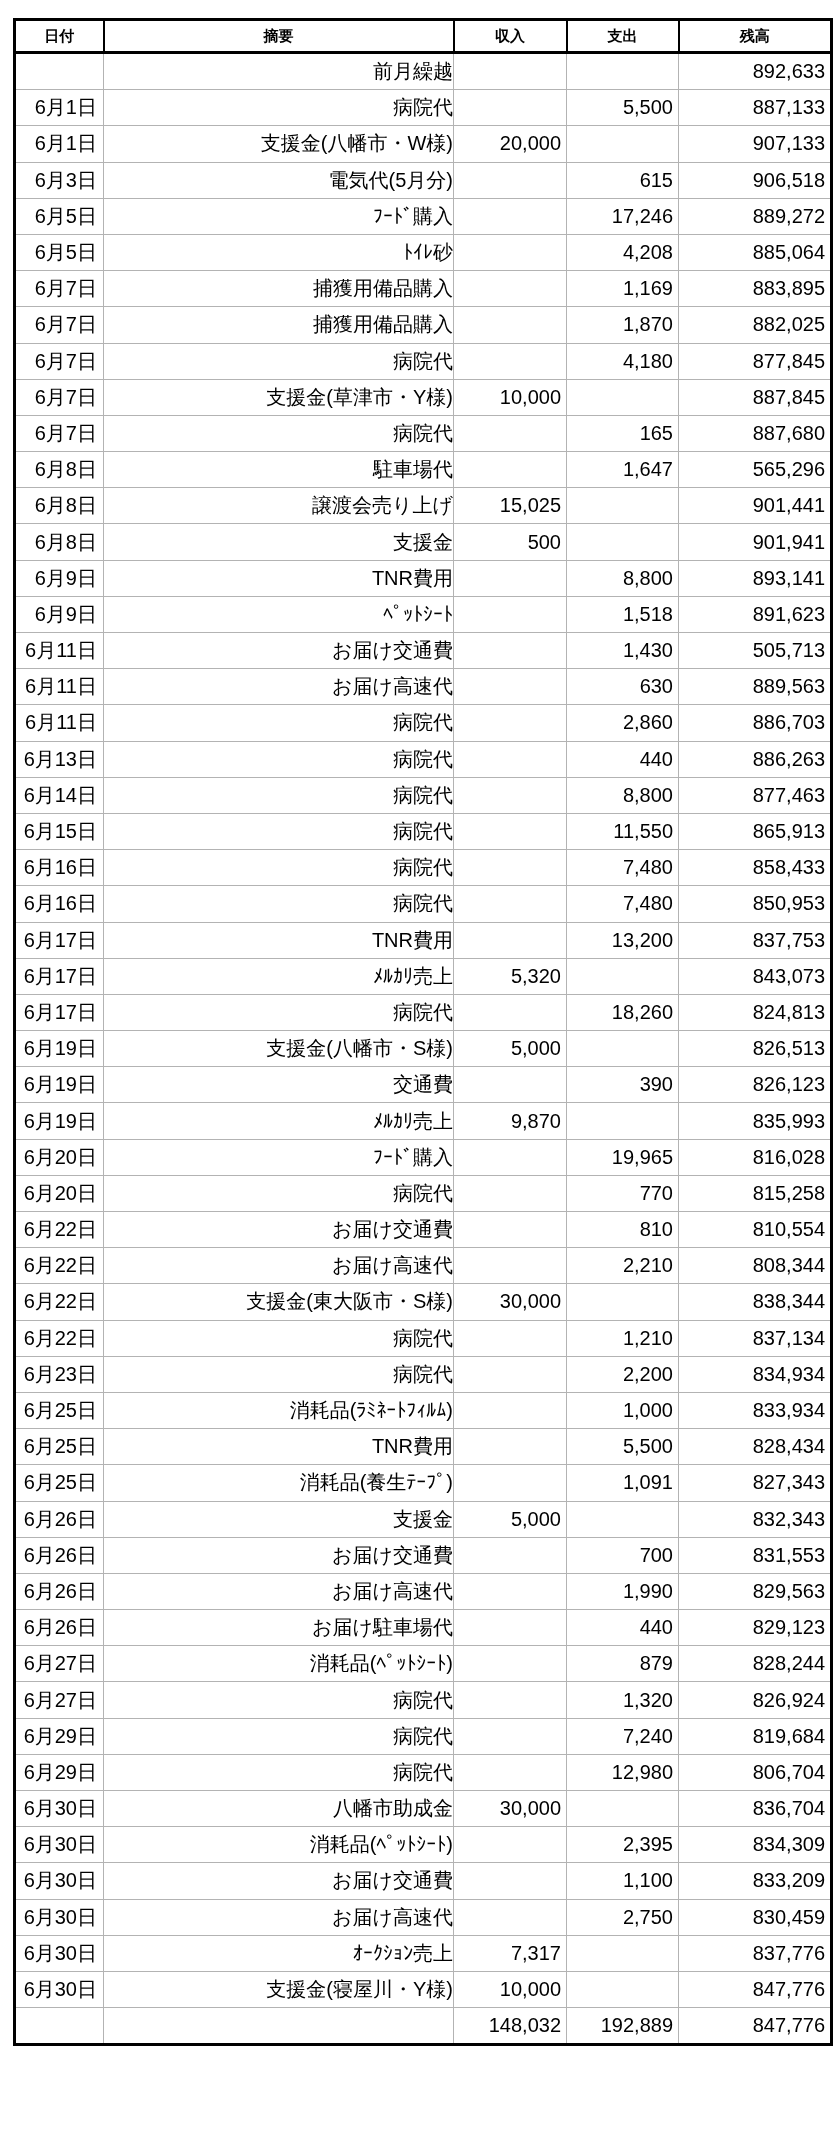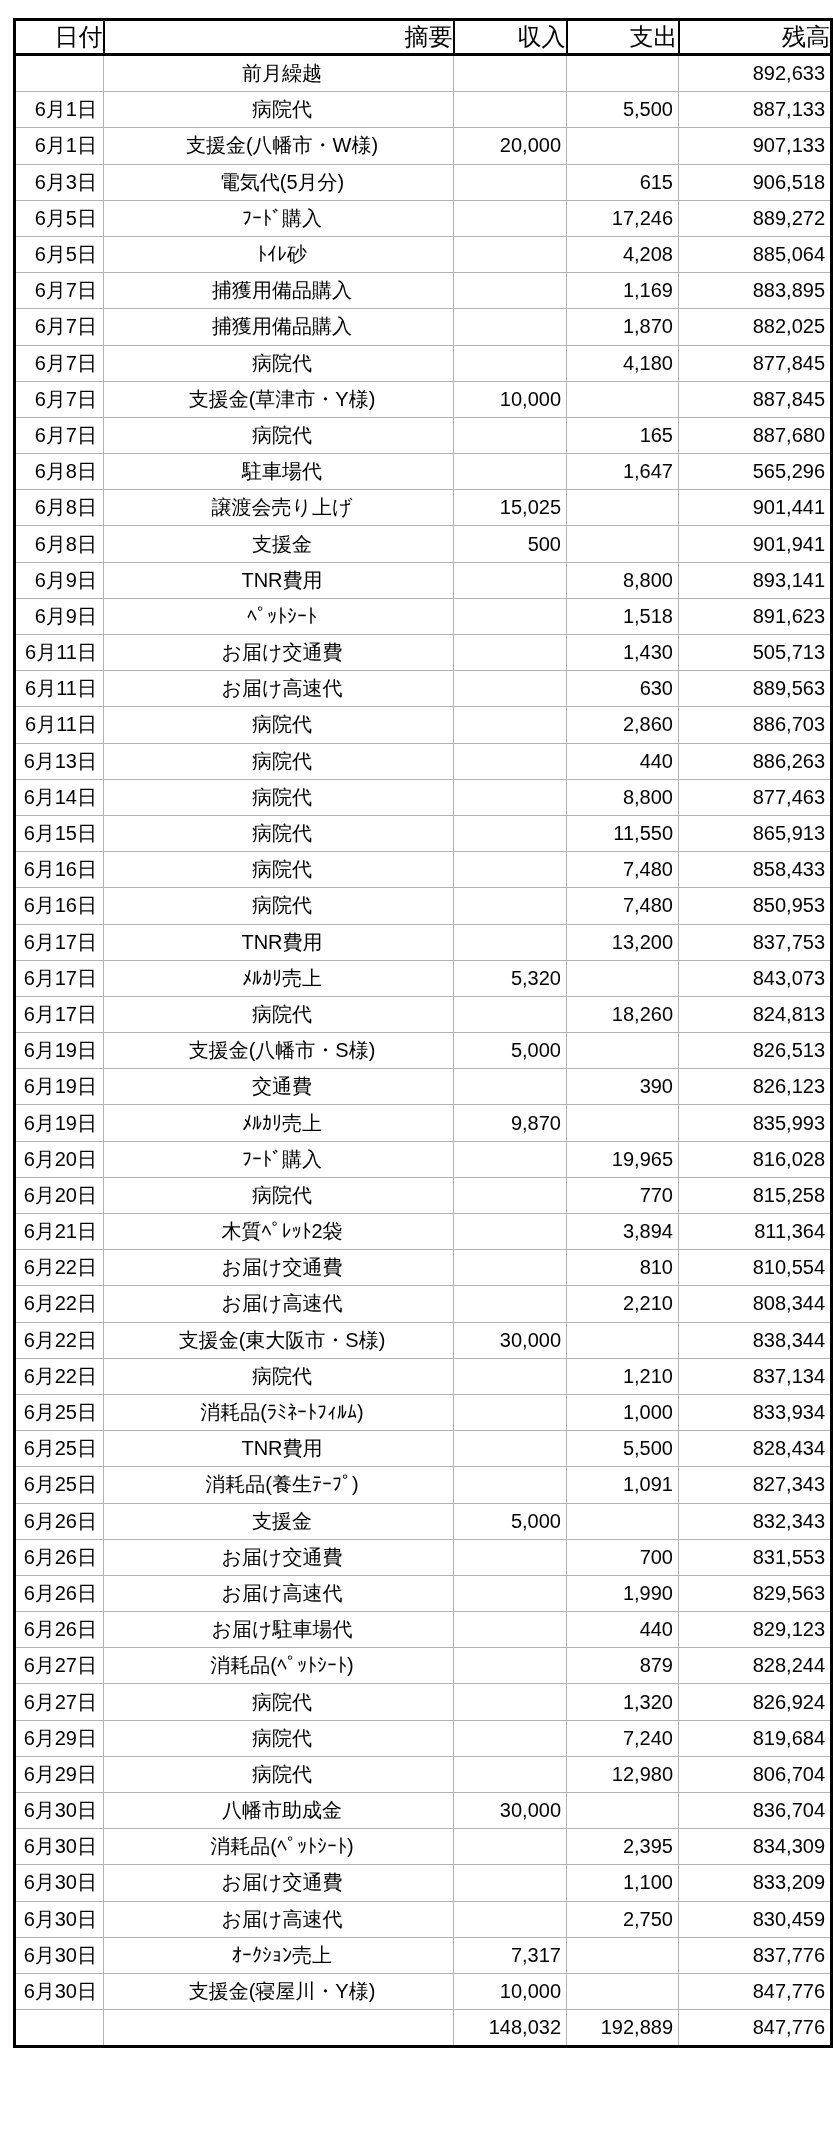--- a/index.html
+++ b/index.html
@@ -32,38 +32,38 @@
   col.c-date    { width: 89px; }
   col.c-desc    { width: 350px; }
   col.c-income  { width: 113px; }
   col.c-expense { width: 112px; }
   col.c-balance { width: 153px; }
 
   thead th {
     border: 2px solid #000000;
     border-bottom: 3px solid #000000;
     height: 30px;
-    font-size: 24px;
-    font-weight: 400;
-    text-align: right;
+    font-size: 15px;
+    font-weight: 700;
+    text-align: center;
     vertical-align: middle;
     padding: 0;
     white-space: nowrap;
   }
   tbody td {
     border: 1px solid #b3b3b3;
     height: 35.2px;
     font-size: 20px;
     vertical-align: middle;
     padding: 0;
     white-space: nowrap;
     overflow: hidden;
   }
   td.cell-date    { text-align: right; padding-right: 6px; }
-  td.cell-desc    { text-align: center;  padding-left: 7px; margin-left: 22px;  }
+  td.cell-desc    { text-align: right;  padding-left: 7px; margin-left: 22px;  }
   td.cell-num     { text-align: right; padding-right: 5px; }
 </style>
 </head>
 <body>
 
 <div class="page">
   <table class="ledger">
     <colgroup>
       <col class="c-date">
       <col class="c-desc">
@@ -299,27 +299,20 @@
           <td class="cell-num">816,028</td>
         </tr>
         <tr>
           <td class="cell-date">6月20日</td>
           <td class="cell-desc">病院代</td>
           <td class="cell-num"></td>
           <td class="cell-num">770</td>
           <td class="cell-num">815,258</td>
         </tr>
         <tr>
-          <td class="cell-date">6月21日</td>
-          <td class="cell-desc">木質ﾍﾟﾚｯﾄ2袋</td>
-          <td class="cell-num"></td>
-          <td class="cell-num">3,894</td>
-          <td class="cell-num">811,364</td>
-        </tr>
-        <tr>
           <td class="cell-date">6月22日</td>
           <td class="cell-desc">お届け交通費</td>
           <td class="cell-num"></td>
           <td class="cell-num">810</td>
           <td class="cell-num">810,554</td>
         </tr>
         <tr>
           <td class="cell-date">6月22日</td>
           <td class="cell-desc">お届け高速代</td>
           <td class="cell-num"></td>
@@ -332,20 +325,27 @@
           <td class="cell-num">30,000</td>
           <td class="cell-num"></td>
           <td class="cell-num">838,344</td>
         </tr>
         <tr>
           <td class="cell-date">6月22日</td>
           <td class="cell-desc">病院代</td>
           <td class="cell-num"></td>
           <td class="cell-num">1,210</td>
           <td class="cell-num">837,134</td>
+        </tr>
+        <tr>
+          <td class="cell-date">6月23日</td>
+          <td class="cell-desc">病院代</td>
+          <td class="cell-num"></td>
+          <td class="cell-num">2,200</td>
+          <td class="cell-num">834,934</td>
         </tr>
         <tr>
           <td class="cell-date">6月25日</td>
           <td class="cell-desc">消耗品(ﾗﾐﾈｰﾄﾌｨﾙﾑ)</td>
           <td class="cell-num"></td>
           <td class="cell-num">1,000</td>
           <td class="cell-num">833,934</td>
         </tr>
         <tr>
           <td class="cell-date">6月25日</td>

